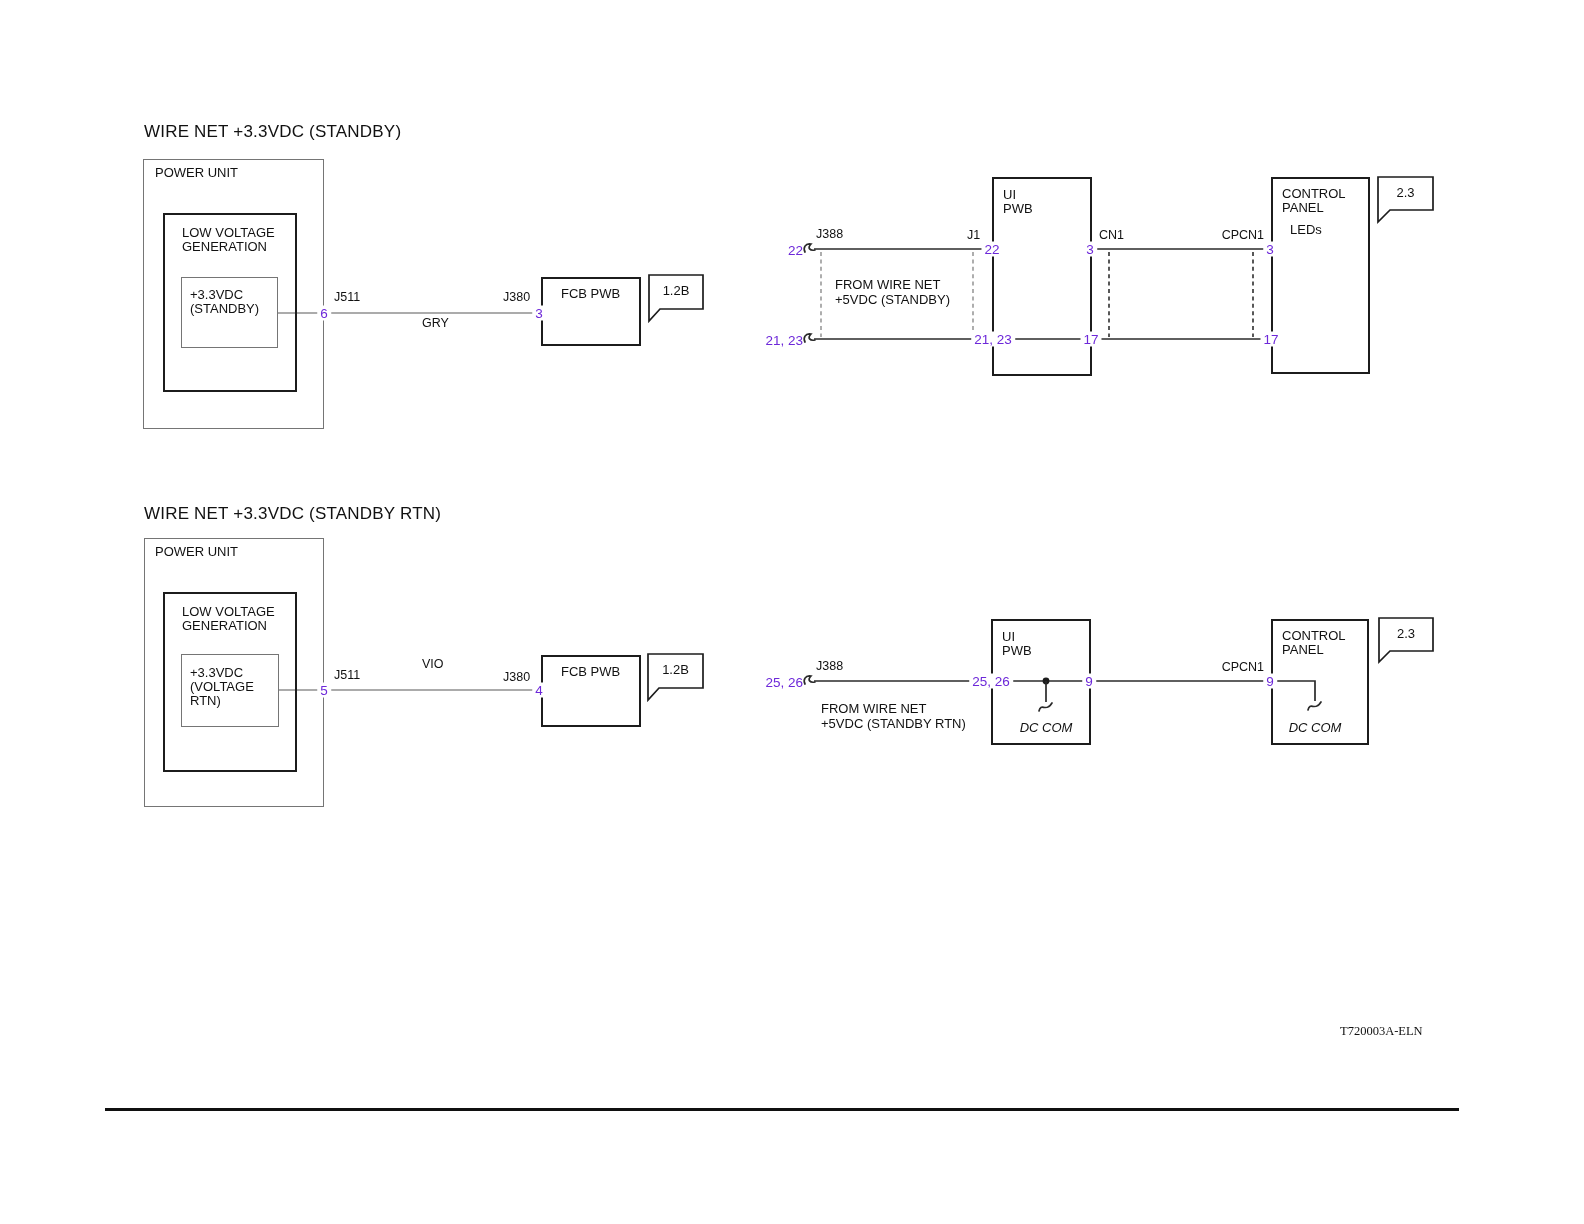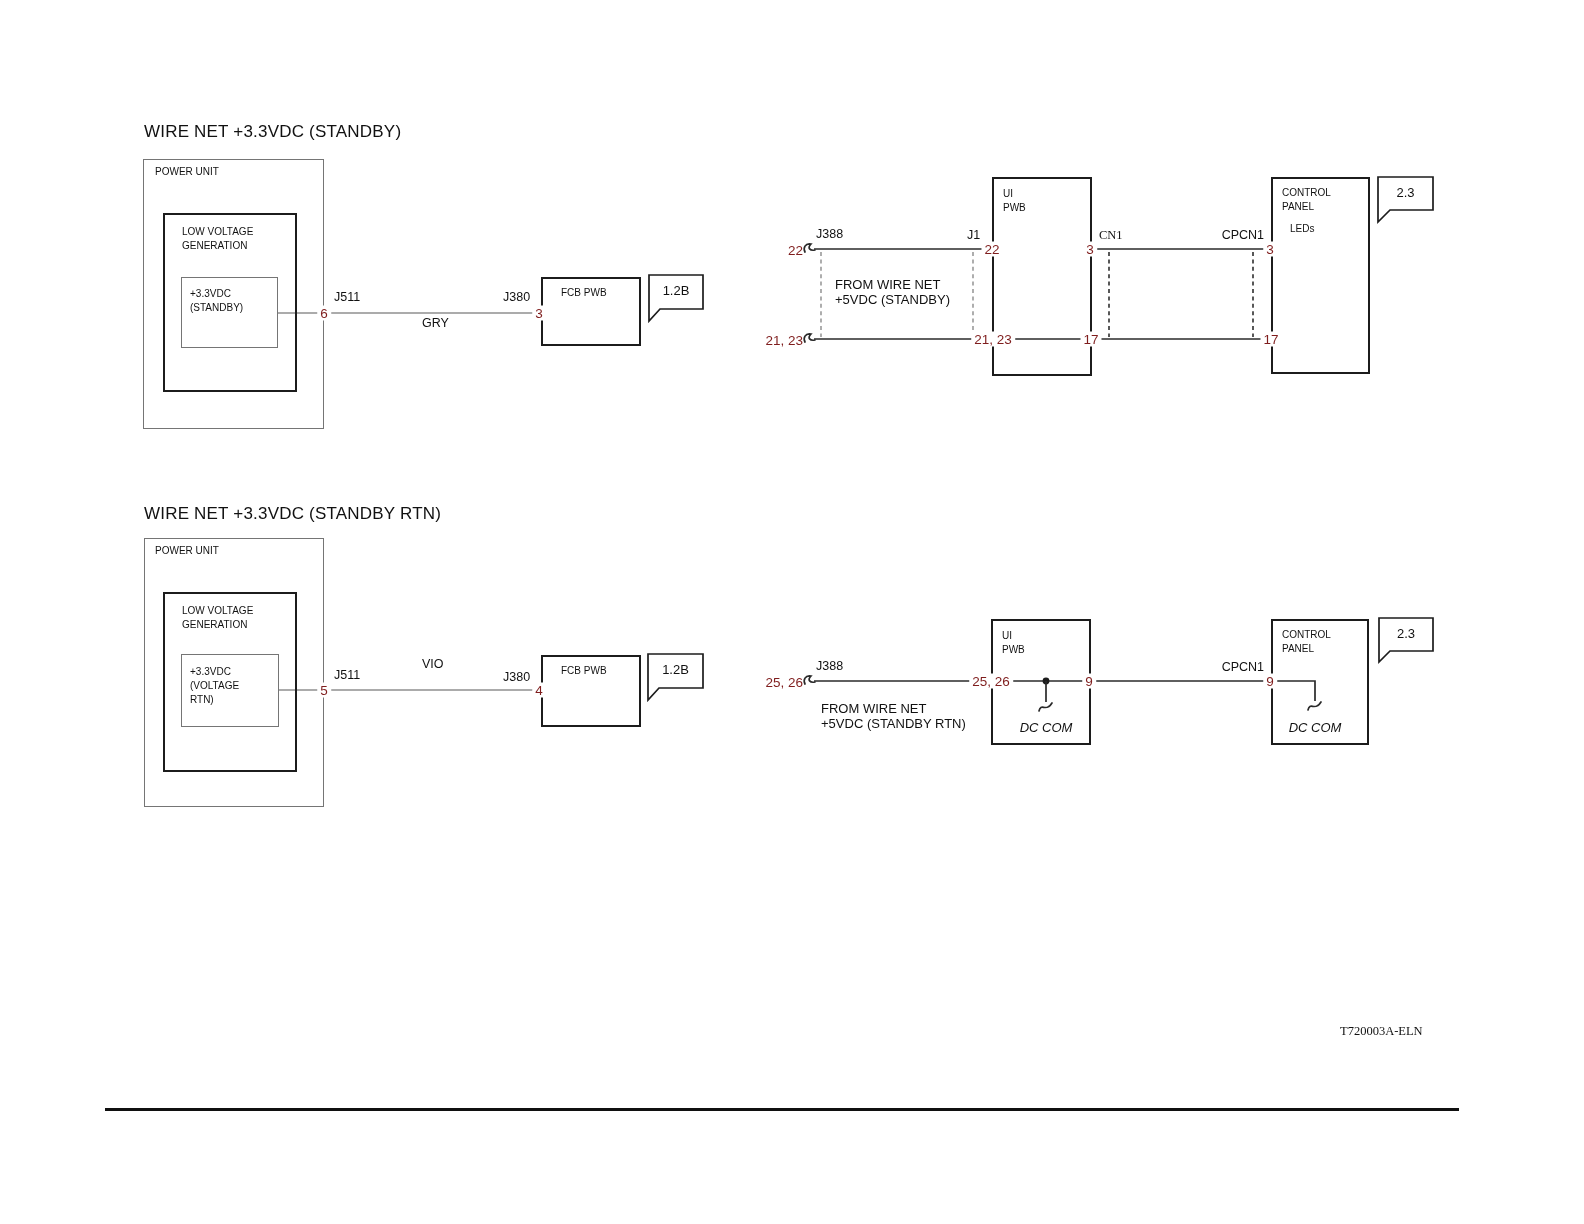--- a/index.html
+++ b/index.html
@@ -2,24 +2,24 @@
 <html><head>
 <meta charset="utf-8">
 <style>
   html,body{margin:0;padding:0;background:#ffffff;}
   .canvas{position:relative;width:1459px;height:1224px;background:#ffffff;overflow:hidden;
           font-family:"Liberation Sans",sans-serif;color:#111;}
   svg.layer{position:absolute;left:0;top:0;width:1584px;height:1224px;}
   .box{position:absolute;box-sizing:border-box;background:transparent;}
   .b-dark{border:2px solid #1c1c1c;}
   .b-gray{border:1.6px solid #757575;}
-  .lbl{position:absolute;font-size:10px;line-height:1.12;white-space:pre;color:#111;}
+  .lbl{position:absolute;font-size:13px;line-height:1.12;white-space:pre;color:#111;}
   .title{position:absolute;font-size:17px;letter-spacing:.2px;color:#111;white-space:nowrap;}
   .jlbl{position:absolute;font-size:12.5px;color:#111;white-space:nowrap;}
-  .pin{position:absolute;font-size:13.5px;color:#7f1d1d;background:#fff;padding:0 3px;
+  .pin{position:absolute;font-size:13.5px;color:#6d28d9;background:#fff;padding:0 3px;
        transform:translate(-50%,-50%);white-space:nowrap;}
   .pin.ra{transform:translate(-100%,-50%);background:transparent;padding:0;}
   .note{position:absolute;font-size:13px;line-height:15px;color:#111;white-space:pre;}
   .ctext{position:absolute;font-size:13px;color:#111;text-align:center;}
   .dccom{position:absolute;font-size:13px;color:#111;transform:translateX(-50%);white-space:nowrap;font-style:italic;}
   .footer-code{position:absolute;font-size:12.5px;color:#111;white-space:nowrap;}
   .footer-rule{position:absolute;background:#101010;}
 </style>
 </head>
 <body>
@@ -104,21 +104,21 @@
 
   <div class="jlbl" style="left:816px;top:227px;">J388</div>
   <div class="pin ra" style="left:803px;top:250px;">22</div>
   <div class="pin ra" style="left:803px;top:340px;">21, 23</div>
   <div class="note" style="left:835px;top:277px;"><span>FROM WIRE NET</span><br><span>+5VDC (STANDBY)</span></div>
 
   <div class="jlbl" style="left:967px;top:228px;text-align:center;">J1</div>
   <div class="pin" style="left:992px;top:249px;">22</div>
   <div class="pin" style="left:993px;top:339px;">21, 23</div>
 
-  <div class="jlbl" style="left:1099px;top:228px;font-family:Liberation Serif, serif;">CN1</div>
+  <div class="jlbl" style="left:1099px;top:228px;">CN1</div>
   <div class="pin" style="left:1090px;top:249px;">3</div>
   <div class="pin" style="left:1091px;top:339px;">17</div>
 
   <div class="jlbl" style="left:1264px;top:228px;transform:translateX(-100%);">CPCN1</div>
   <div class="pin" style="left:1270px;top:249px;">3</div>
   <div class="pin" style="left:1271px;top:339px;">17</div>
 
   <div class="ctext" style="left:649px;top:283px;width:54px;">1.2B</div>
   <div class="ctext" style="left:1378px;top:185px;width:55px;">2.3</div>
 

